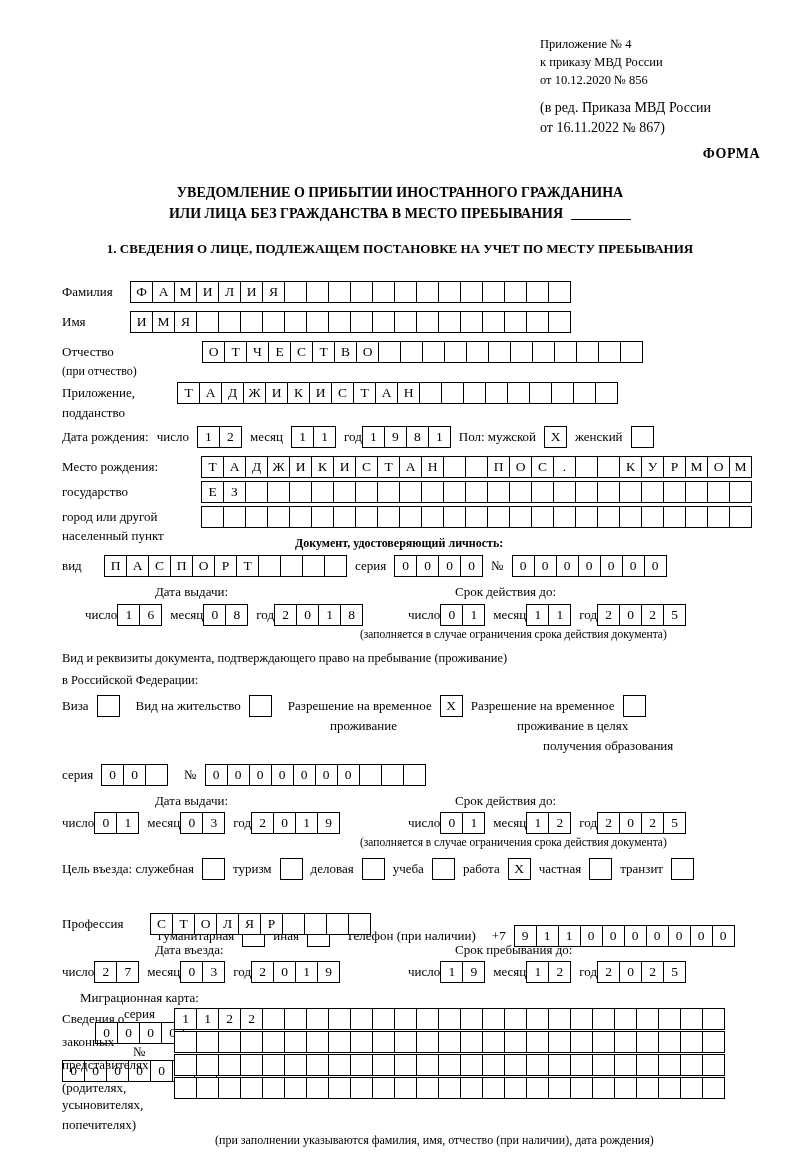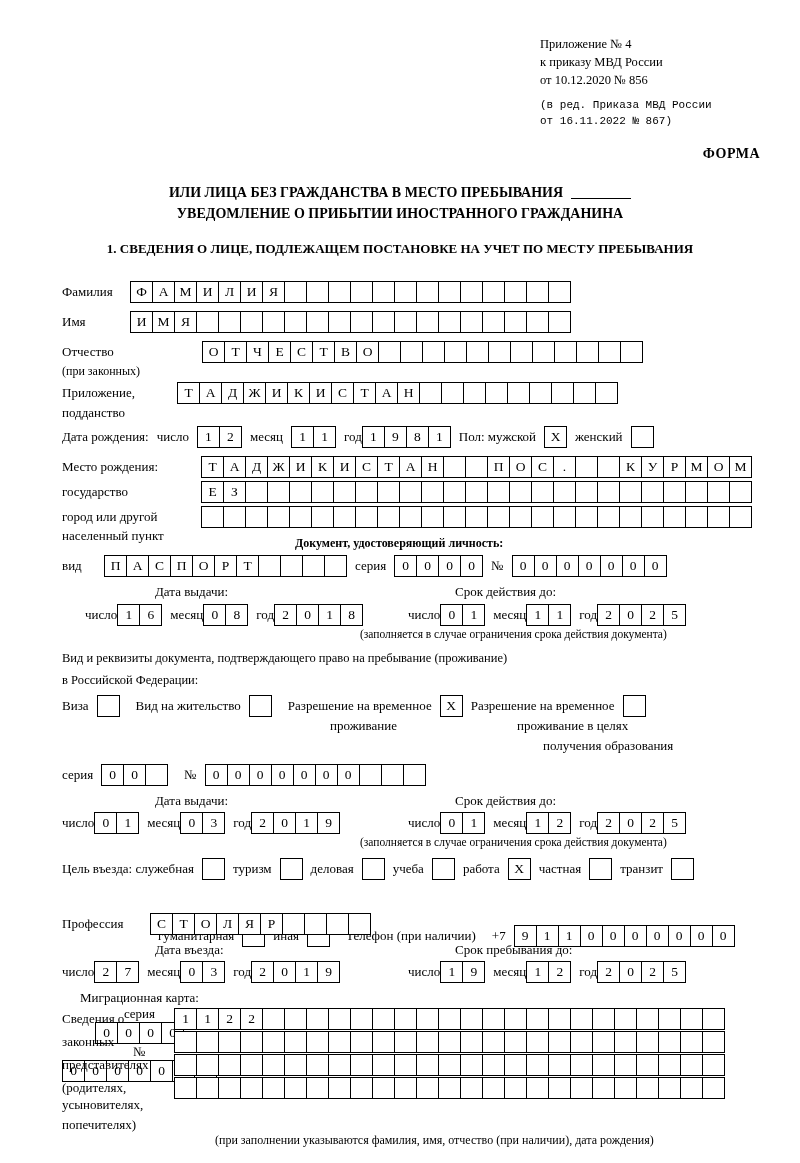--- a/index.html
+++ b/index.html
@@ -6,21 +6,21 @@
   body{
     width:800px;height:1163px;
     font-family:"Liberation Serif", serif;
     color:#000;
     position:relative;
     overflow:hidden;
   }
   .page{position:relative;width:800px;height:1163px;padding:0;box-sizing:border-box;}
 
   .hdr{position:absolute;right:40px;top:36px;width:220px;font-size:12.5px;line-height:1.42;text-align:left;}
-  .hdr .sm{font-size:11px;font-family:Liberation Mono, monospace;}
+  .hdr .sm{font-size:14px;}
   .hdr .gap{height:9px;}
 
   .forma{position:absolute;right:40px;top:146px;font-weight:bold;font-size:14px;letter-spacing:.5px;}
 
   .title{position:absolute;left:0;right:0;top:182px;text-align:center;font-weight:bold;font-size:14px;line-height:1.5;}
   .title .ul{display:inline-block;width:60px;border-bottom:1px solid #000;vertical-align:-2px;}
 
   .sect{position:absolute;left:0;right:0;top:241px;text-align:center;font-weight:bold;font-size:13px;}
 
   .row{position:absolute;display:flex;align-items:center;white-space:nowrap;font-size:13px;}
@@ -50,22 +50,22 @@
     <div>к приказу МВД России</div>
     <div>от 10.12.2020 № 856</div>
     <div class="gap"></div>
     <div class="sm">(в ред. Приказа МВД России</div>
     <div class="sm">от 16.11.2022 № 867)</div>
   </div>
 
   <div class="forma">ФОРМА</div>
 
   <div class="title">
+    <div>УВЕДОМЛЕНИЕ О ПРИБЫТИИ ИНОСТРАННОГО ГРАЖДАНИНА</div>
     <div><span>ИЛИ ЛИЦА БЕЗ ГРАЖДАНСТВА В МЕСТО ПРЕБЫВАНИЯ</span><span class="gapsm"></span><span class="ul"></span></div>
-    <div>УВЕДОМЛЕНИЕ О ПРИБЫТИИ ИНОСТРАННОГО ГРАЖДАНИНА</div>
   </div>
 
   <div class="sect">1. СВЕДЕНИЯ О ЛИЦЕ, ПОДЛЕЖАЩЕМ ПОСТАНОВКЕ НА УЧЕТ ПО МЕСТУ ПРЕБЫВАНИЯ</div>
 
   <div class="row" style="left:62px;top:281px;">
     <span class="lbl" style="width:68px;">Фамилия</span>
     <span class="cells">
         <span class="c">Ф</span>
         <span class="c">А</span>
         <span class="c">М</span>
@@ -134,21 +134,21 @@
         <span class="c"></span>
         <span class="c"></span>
         <span class="c"></span>
         <span class="c"></span>
         <span class="c"></span>
         <span class="c"></span>
         <span class="c"></span>
       </span>
   </div>
   <div class="row" style="left:62px;top:364px;">
-    <span class="small">(при законных)</span>
+    <span class="small">(при отчество)</span>
   </div>
 
   <div class="row" style="left:62px;top:382px;">
     <span class="lbl" style="width:115px;">Приложение,</span>
     <span class="cells">
         <span class="c">Т</span>
         <span class="c">А</span>
         <span class="c">Д</span>
         <span class="c">Ж</span>
         <span class="c">И</span>

